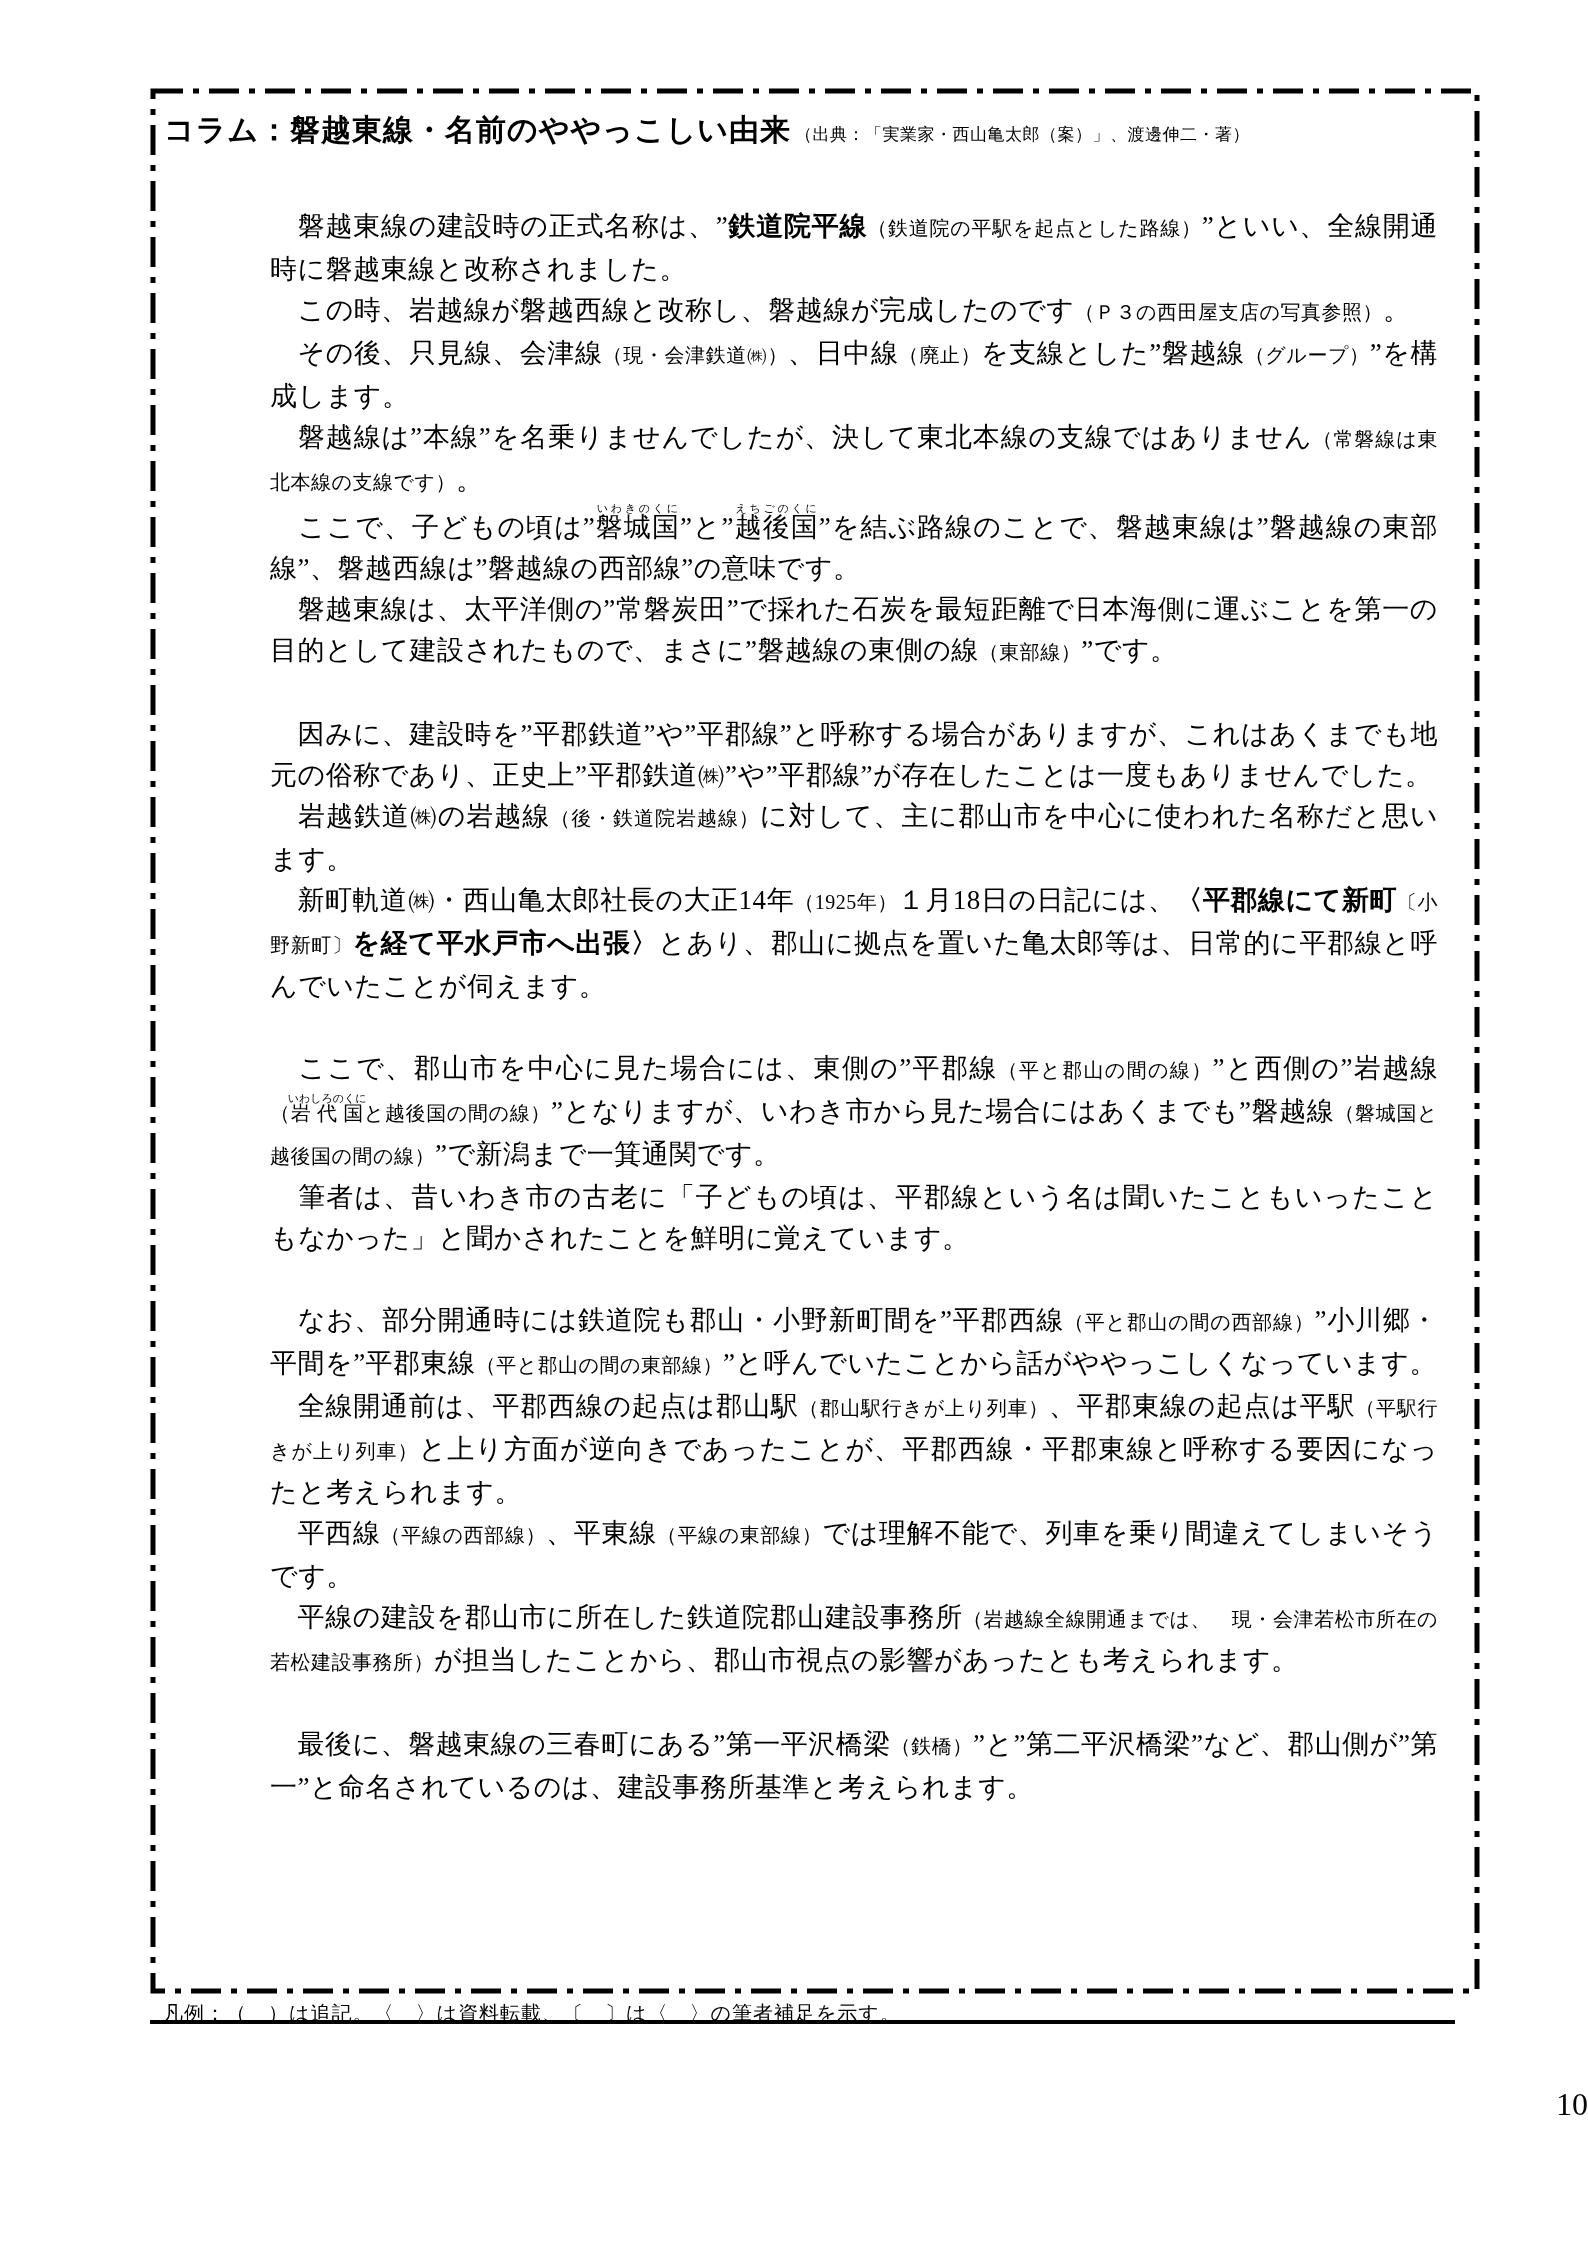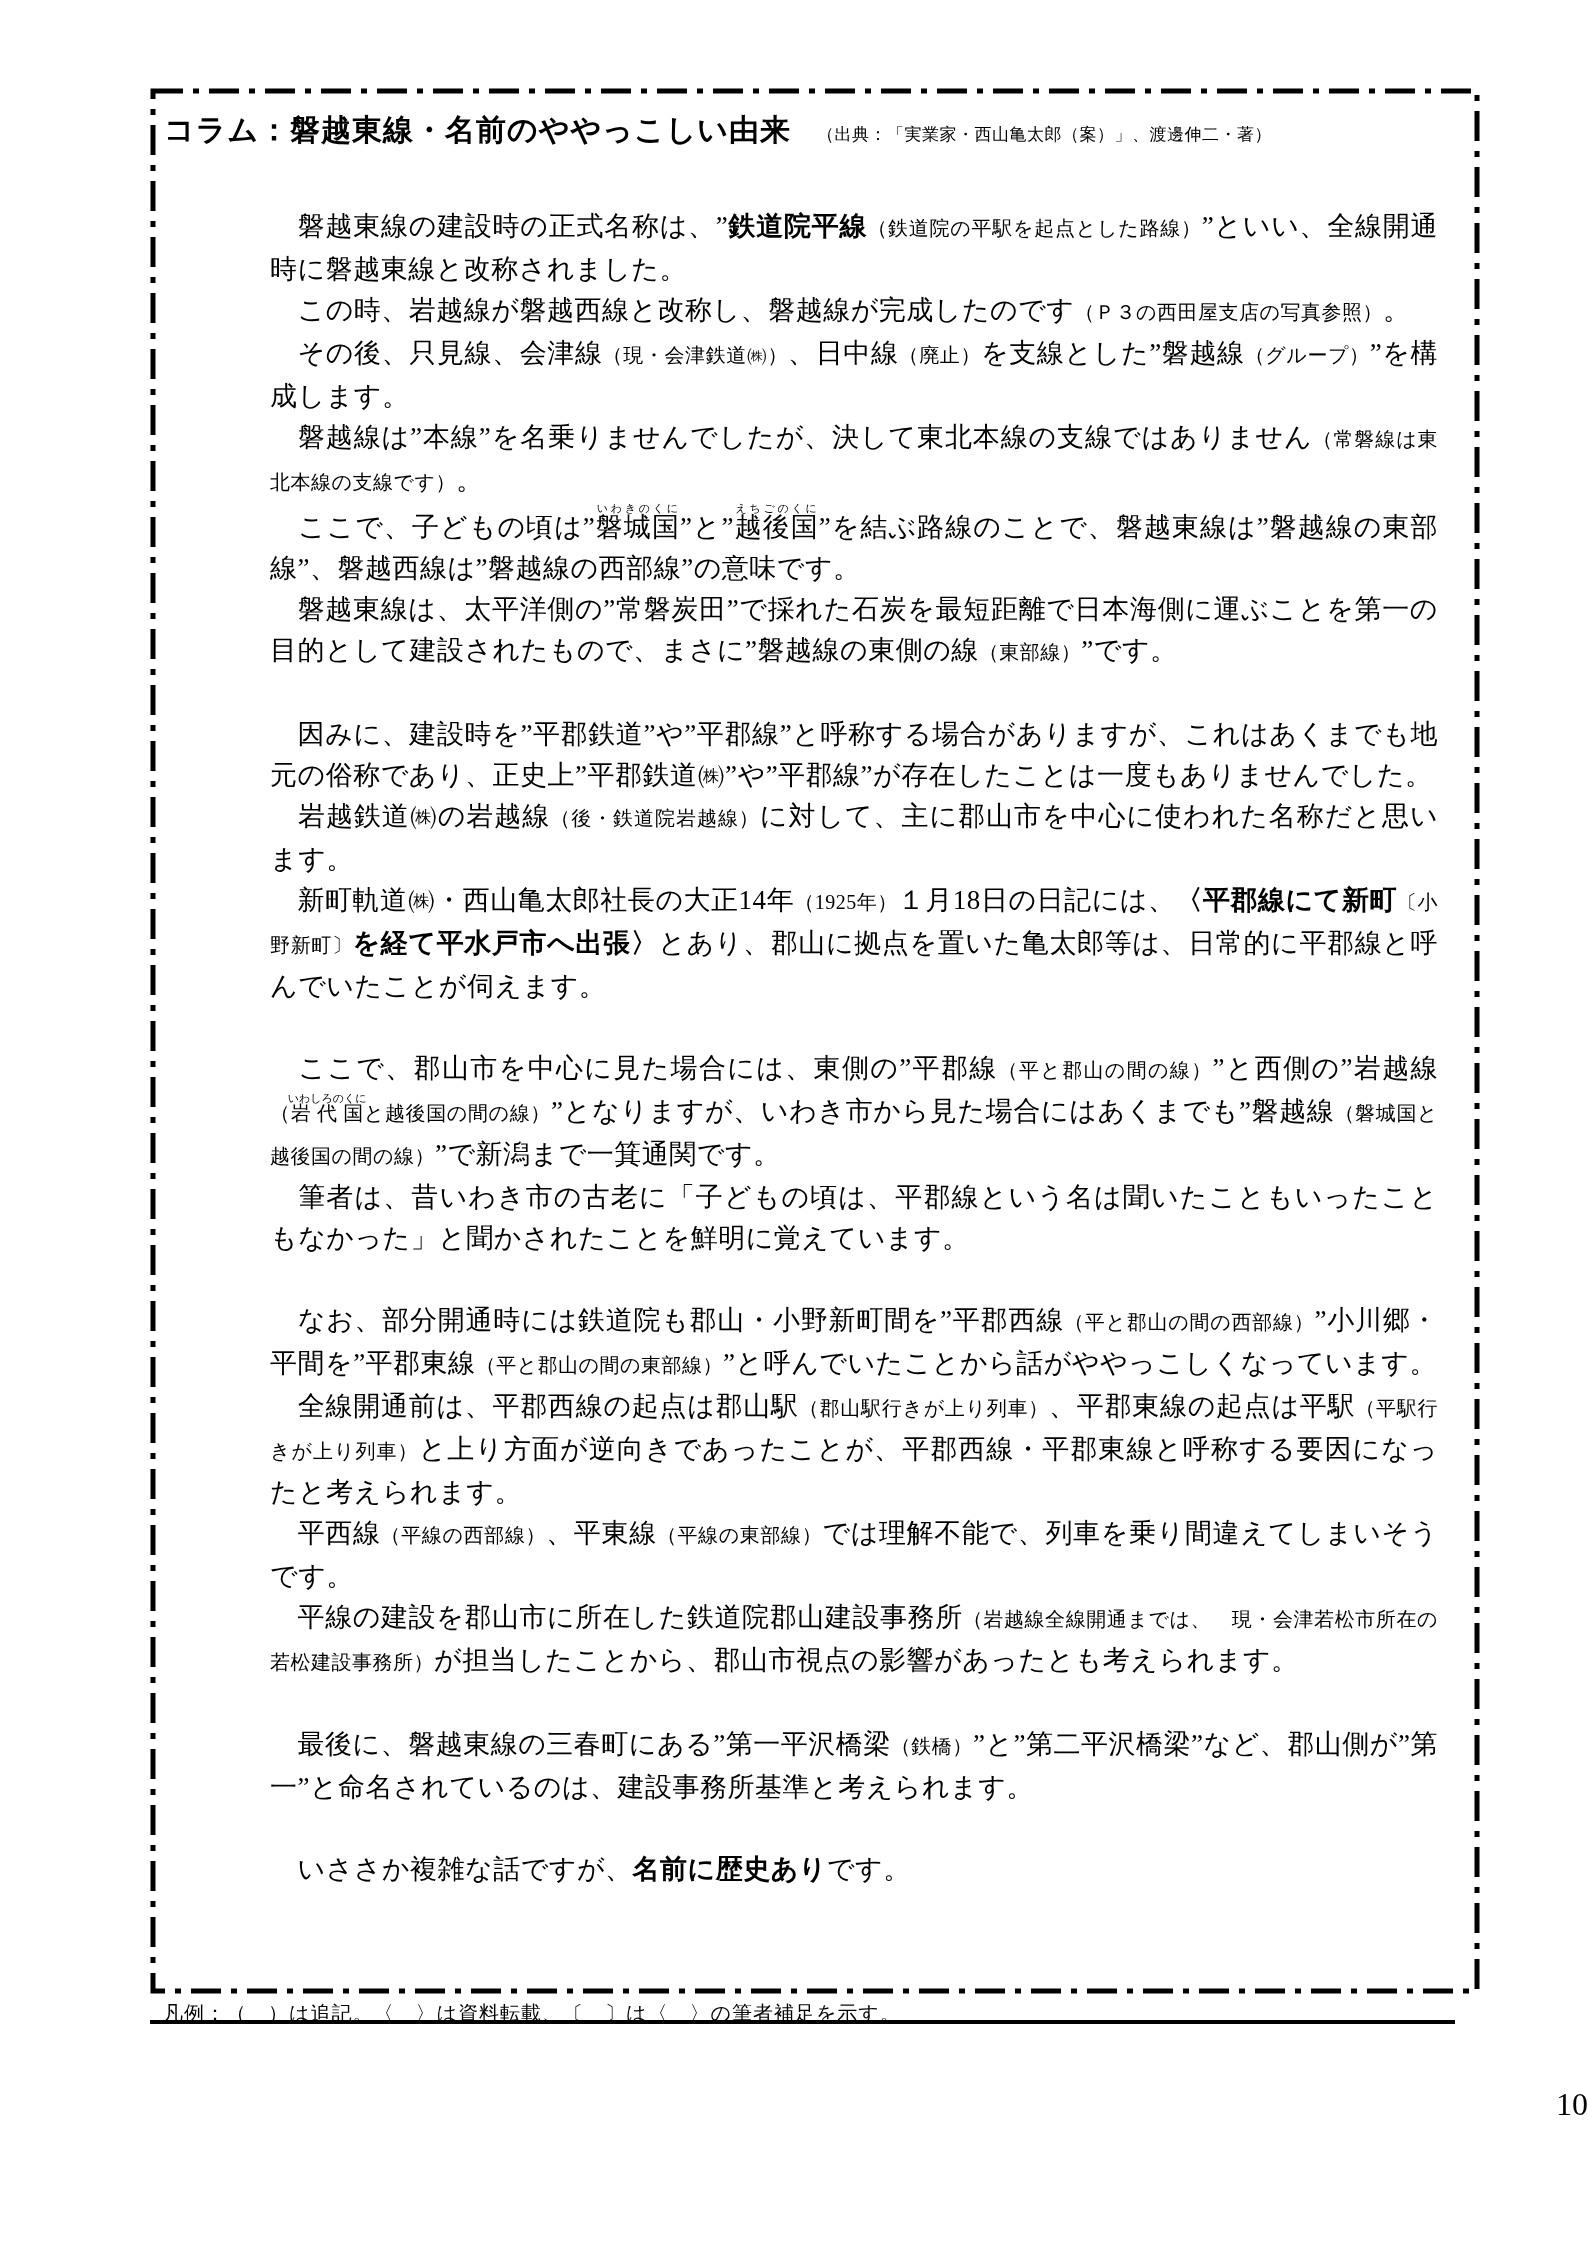--- a/index.html
+++ b/index.html
@@ -26,21 +26,20 @@
   }
   .column-title{
     font-family:"Liberation Sans","DejaVu Sans",sans-serif;
     font-weight:bold;
     font-size:30px;
     letter-spacing:1px;
   }
   .column-source{
     font-size:17px;
     letter-spacing:0.5px;
-    margin-left:22px;
   }
   .column-body{
     position:absolute;
     left:120px;top:118px;
     width:1168px;
   }
   .para{
     margin:0;
     font-size:27px;
     line-height:41px;
@@ -102,19 +101,18 @@
       <p class="para gap"><span>　因みに、建設時を”平郡鉄道”や”平郡線”と呼称する場合がありますが、これはあくまでも地元の俗称であり、正史上”平郡鉄道㈱”や”平郡線”が存在したことは一度もありませんでした。</span></p>
       <p class="para"><span>　岩越鉄道㈱の岩越線</span><span class="sm">（後・鉄道院岩越線）</span><span>に対して、主に郡山市を中心に使われた名称だと思います。</span></p>
       <p class="para"><span>　新町軌道㈱・西山亀太郎社長の大正14年</span><span class="sm">（1925年）</span><span>１月18日の日記には、</span><span class="b">〈平郡線にて新町</span><span class="sm">〔小野新町〕</span><span class="b">を経て平水戸市へ出張〉</span><span>とあり、郡山に拠点を置いた亀太郎等は、日常的に平郡線と呼んでいたことが伺えます。</span></p>
       <p class="para gap"><span>　ここで、郡山市を中心に見た場合には、東側の”平郡線</span><span class="sm">（平と郡山の間の線）</span><span>”と西側の”岩越線</span><span class="sm">（</span><ruby class="sm">岩代国<rt>いわしろのくに</rt></ruby><span class="sm">と越後国の間の線）</span><span>”となりますが、いわき市から見た場合にはあくまでも”磐越線</span><span class="sm">（磐城国と越後国の間の線）</span><span>”で新潟まで一箕通関です。</span></p>
       <p class="para"><span>　筆者は、昔いわき市の古老に「子どもの頃は、平郡線という名は聞いたこともいったこともなかった」と聞かされたことを鮮明に覚えています。</span></p>
       <p class="para gap"><span>　なお、部分開通時には鉄道院も郡山・小野新町間を”平郡西線</span><span class="sm">（平と郡山の間の西部線）</span><span>”小川郷・平間を”平郡東線</span><span class="sm">（平と郡山の間の東部線）</span><span>”と呼んでいたことから話がややっこしくなっています。</span></p>
       <p class="para"><span>　全線開通前は、平郡西線の起点は郡山駅</span><span class="sm">（郡山駅行きが上り列車）</span><span>、平郡東線の起点は平駅</span><span class="sm">（平駅行きが上り列車）</span><span>と上り方面が逆向きであったことが、平郡西線・平郡東線と呼称する要因になったと考えられます。</span></p>
       <p class="para"><span>　平西線</span><span class="sm">（平線の西部線）</span><span>、平東線</span><span class="sm">（平線の東部線）</span><span>では理解不能で、列車を乗り間違えてしまいそうです。</span></p>
       <p class="para"><span>　平線の建設を郡山市に所在した鉄道院郡山建設事務所</span><span class="sm">（岩越線全線開通までは、　現・会津若松市所在の若松建設事務所）</span><span>が担当したことから、郡山市視点の影響があったとも考えられます。</span></p>
       <p class="para gap"><span>　最後に、磐越東線の三春町にある”第一平沢橋梁</span><span class="sm">（鉄橋）</span><span>”と”第二平沢橋梁”など、郡山側が”第一”と命名されているのは、建設事務所基準と考えられます。</span></p>
-      <p class="para gap"><span>　いささか複雑な話ですが、</span><span class="b">名前に歴史あり</span><span>です。</span></p>
     </div>
 </div>
 
 <div class="footer-rule"></div>
 <div class="footer-legend">凡例：（　）は追記。〈　〉は資料転載、〔　〕は〈　〉の筆者補足を示す。</div>
 <div class="page-number">10</div>
 
 </body></html>

